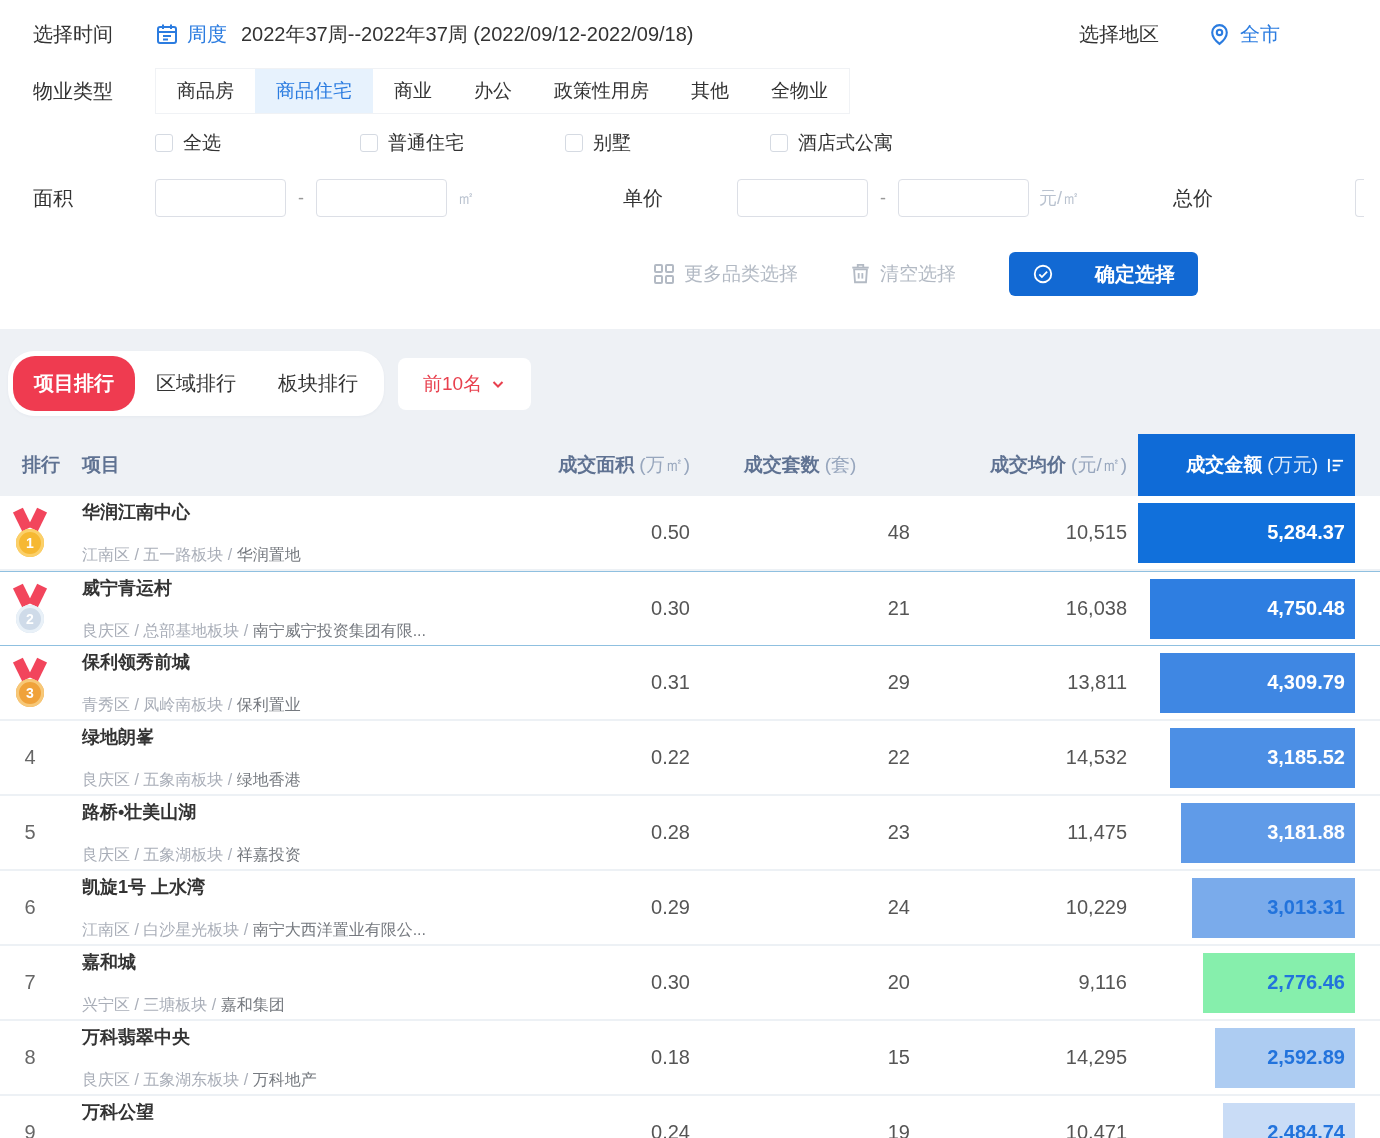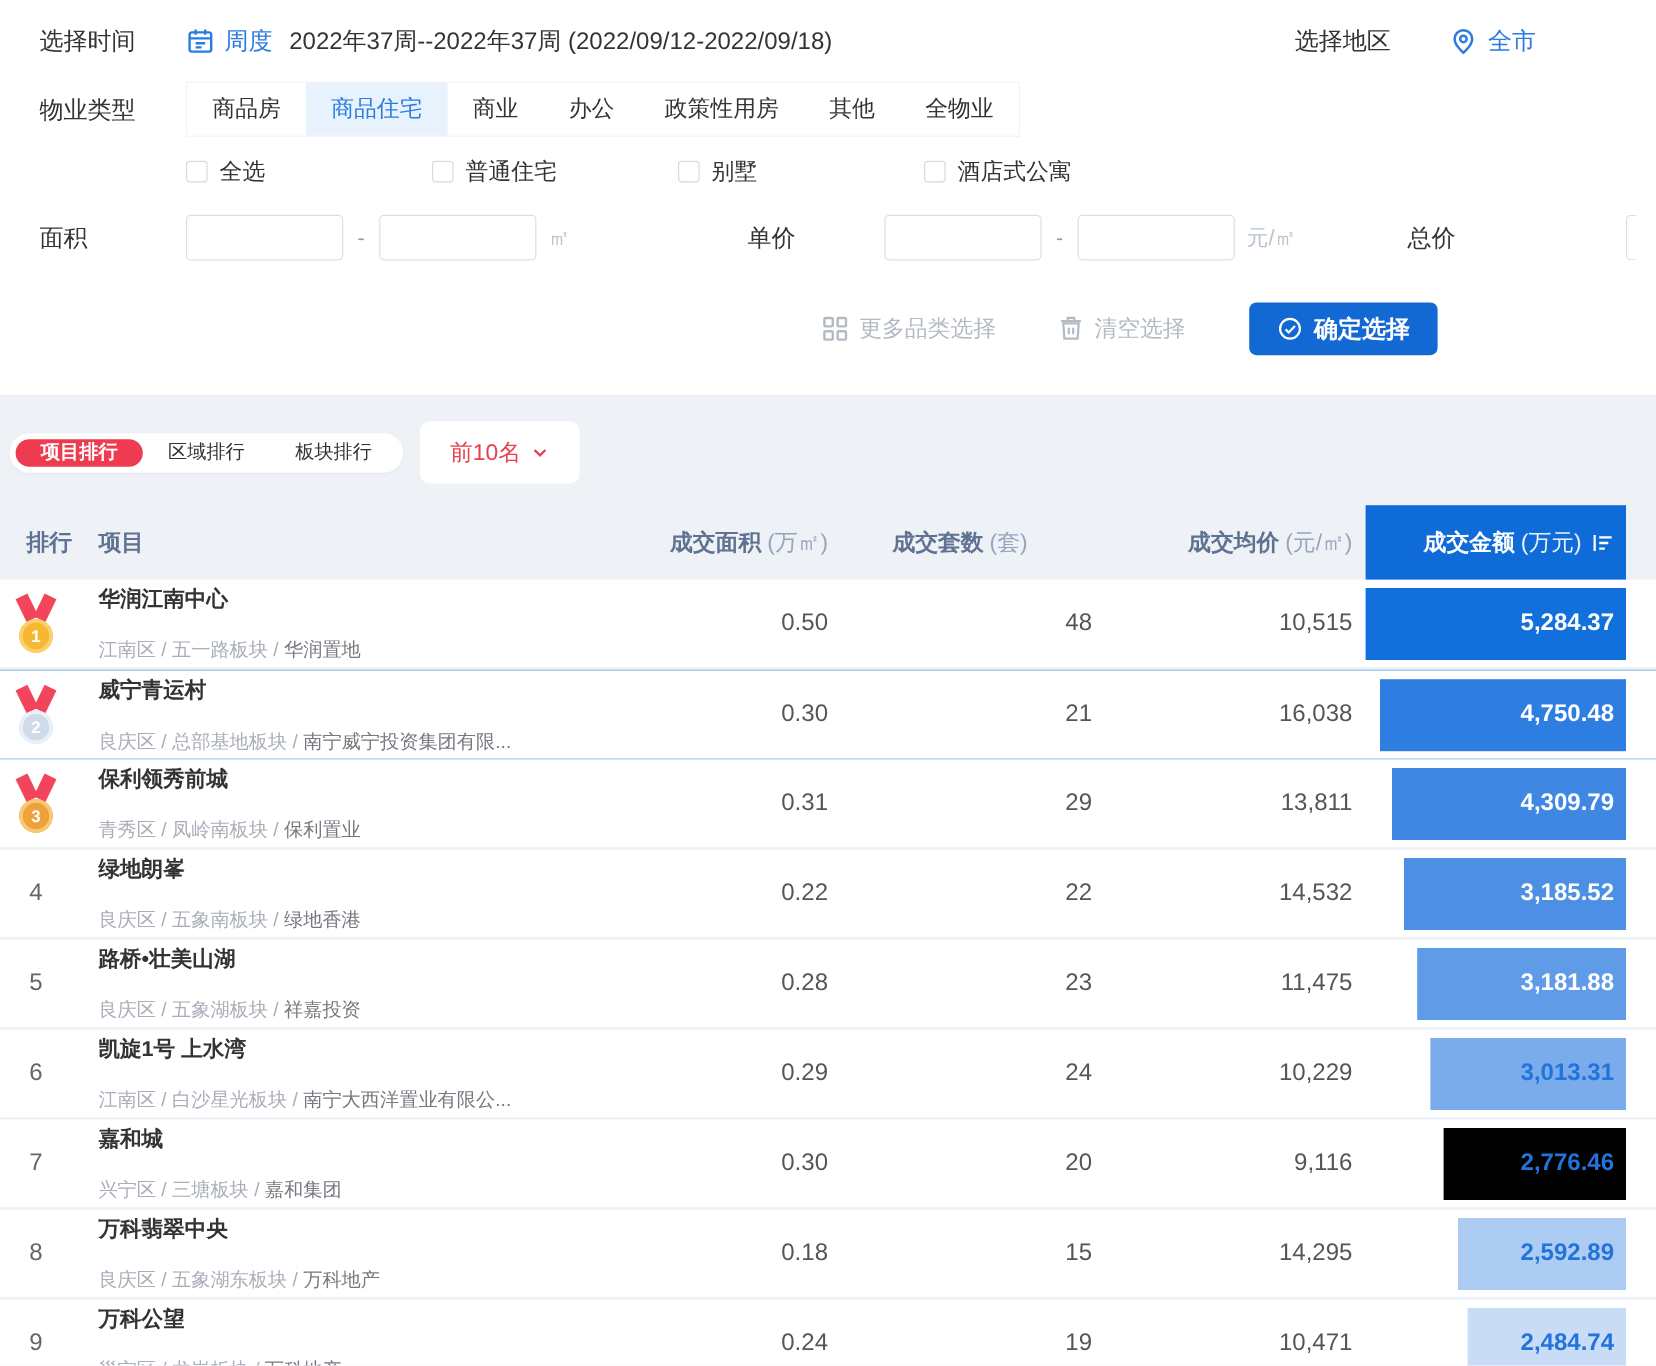--- a/index.html
+++ b/index.html
@@ -36,28 +36,28 @@
   .lbl-unitprice { margin-left:148px;text-align:right; }
   .lbl-totalprice { margin-left:93px; }
   .partial-input { margin-left:auto; width:9px; height:38px; border:1px solid #dcdfe6; border-right:none;
      border-radius:4px 0 0 4px; }
 
   .row-actions { margin-top:34px; height:44px; justify-content:flex-end; padding-right:182px; }
   .action-link { display:flex; align-items:center; color:#b3bac4; font-size:19px; cursor:pointer; margin-left:52px; }
   .action-link .icon { margin-right:9px; }
   .confirm-btn { margin-left:53px; height:44px; padding:0 23px; background:#1269d3; border:none; border-radius:6px;
      color:#fff; font-size:20px; font-weight:bold; display:flex; align-items:center; cursor:pointer;
-     font-family:inherit; }
+     font-family:inherit;gap:32px; }
   .confirm-btn .icon { margin-right:9px; }
 
   
   .rank-section { margin-top:33px; background:#eef1f5; height:825px; }
   .rank-tabs-row { display:flex; align-items:center; padding:22px 0 18px 8px; }
   .rank-tab-group { background:#fff; border-radius:26px; padding:5px; display:flex; box-shadow:0 1px 3px rgba(30,50,90,.04); }
-  .rtab { padding:1px 21px; font-size:16px; color:#333; border-radius:22px; cursor:pointer; white-space:nowrap; }
+  .rtab { padding:14px 21px; font-size:20px; color:#333; border-radius:22px; cursor:pointer; white-space:nowrap; }
   .rtab.active { background:#ef3b50; color:#fff; font-weight:bold; }
   .top-filter { background:#fff; border-radius:8px; margin-left:14px; padding:13px 25px; display:flex;
      align-items:center; color:#e8404e; font-size:19px; cursor:pointer; }
   .top-filter .icon { margin-left:8px; }
 
   
   .t-header { display:flex; align-items:center; height:62px; font-size:19px; color:#5f7292; font-weight:bold;
      padding-right:25px; }
   .h-rank { width:60px; padding-left:22px; }
   .h-project { flex:1; padding-left:22px; }
@@ -361,21 +361,21 @@
             <span class="rank-num">7</span>
           </span>
           <span class="c-name">
             <div class="proj-name">嘉和城</div>
             <div class="proj-sub"><span>兴宁区 / 三塘板块 / </span><span class="dev">嘉和集团</span></div>
           </span>
           <span class="c-area">0.30</span>
           <span class="c-units">20</span>
           <span class="c-avg">9,116</span>
           <span class="c-bar">
-            <span class="bar" style="width: 70%; background: #000000; color: rgb(34, 115, 220);">2,776.46</span>
+            <span class="bar" style="width: 70%; background: #86efac; color: rgb(34, 115, 220);">2,776.46</span>
           </span>
         </div>
         <div class="t-row">
           <span class="c-rank">
             <span class="rank-num">8</span>
           </span>
           <span class="c-name">
             <div class="proj-name">万科翡翠中央</div>
             <div class="proj-sub"><span>良庆区 / 五象湖东板块 / </span><span class="dev">万科地产</span></div>
           </span>

